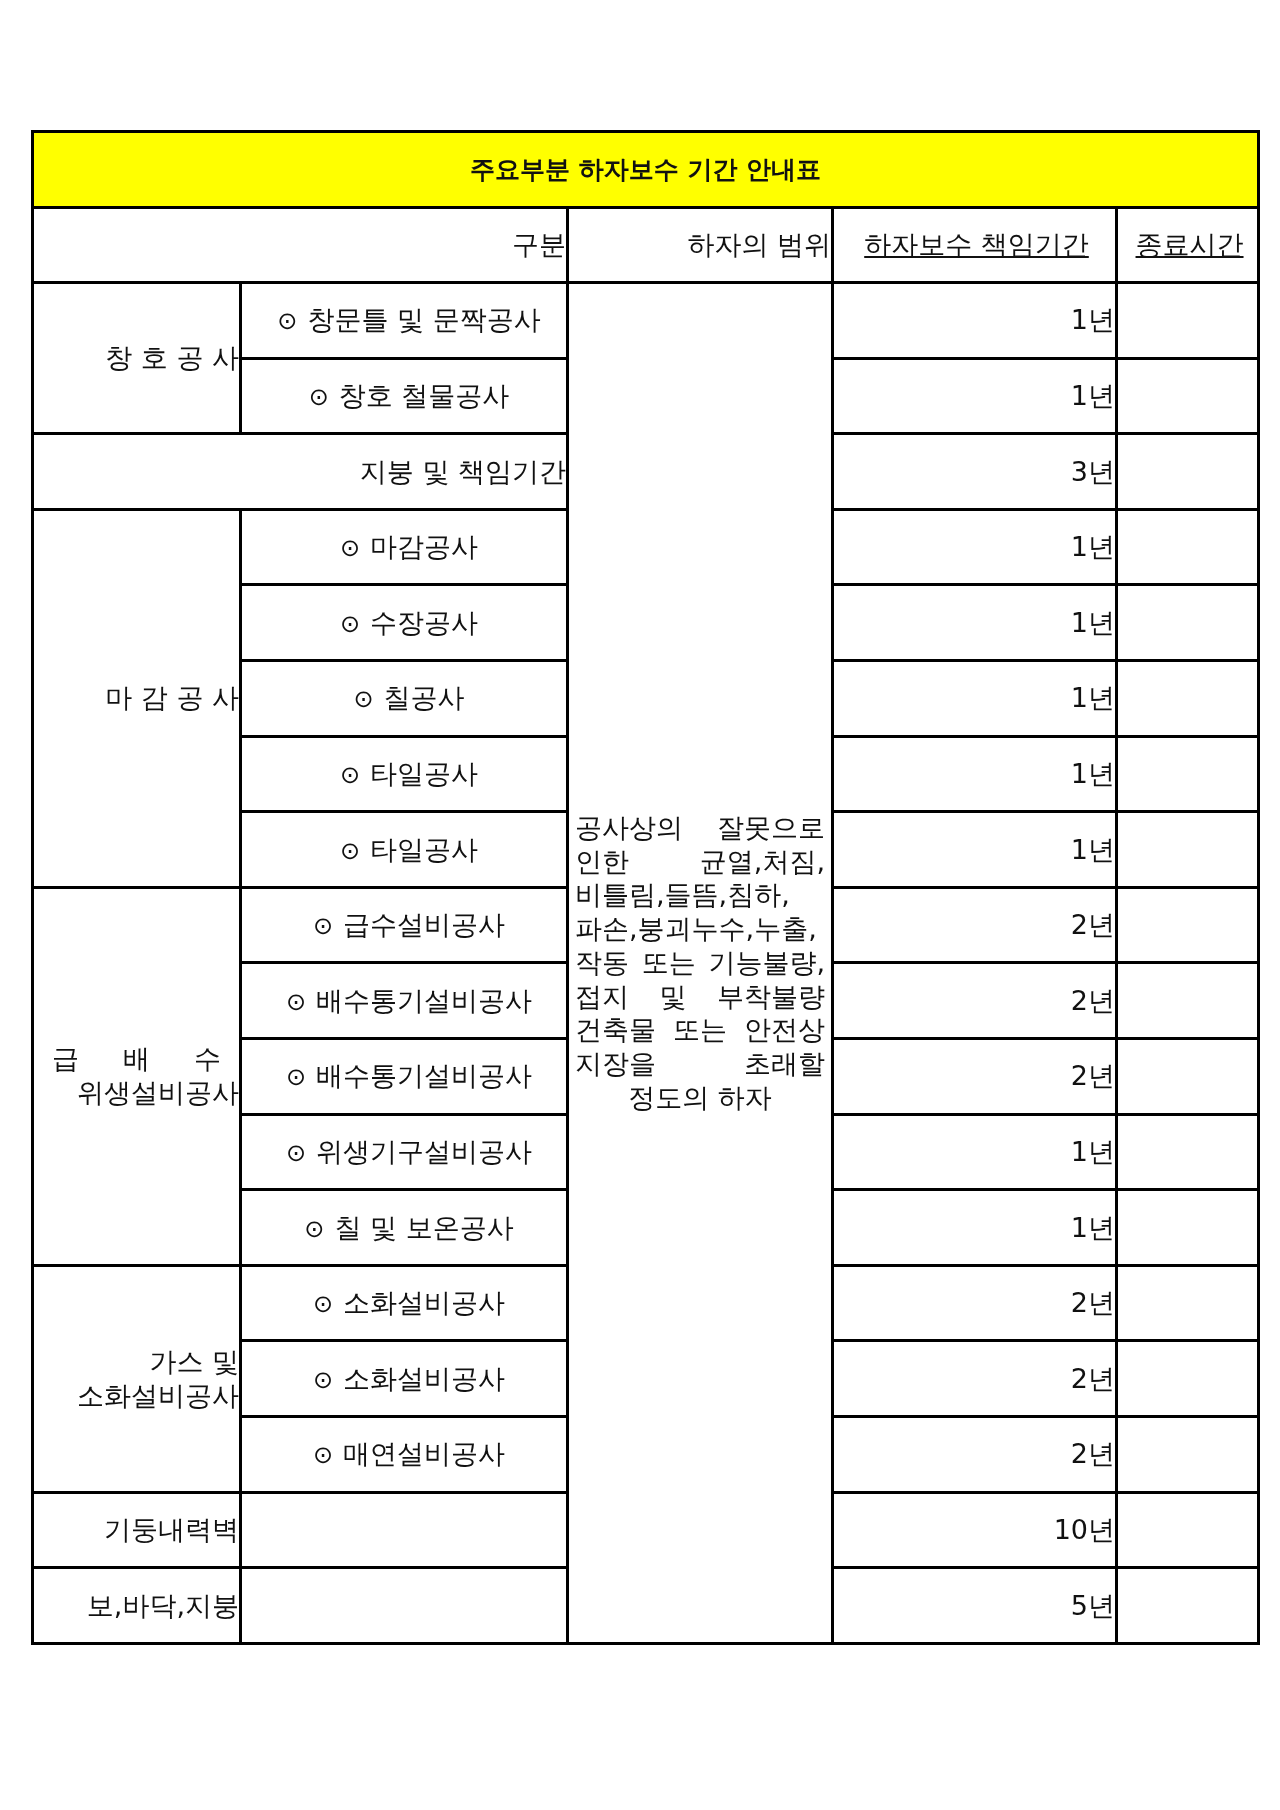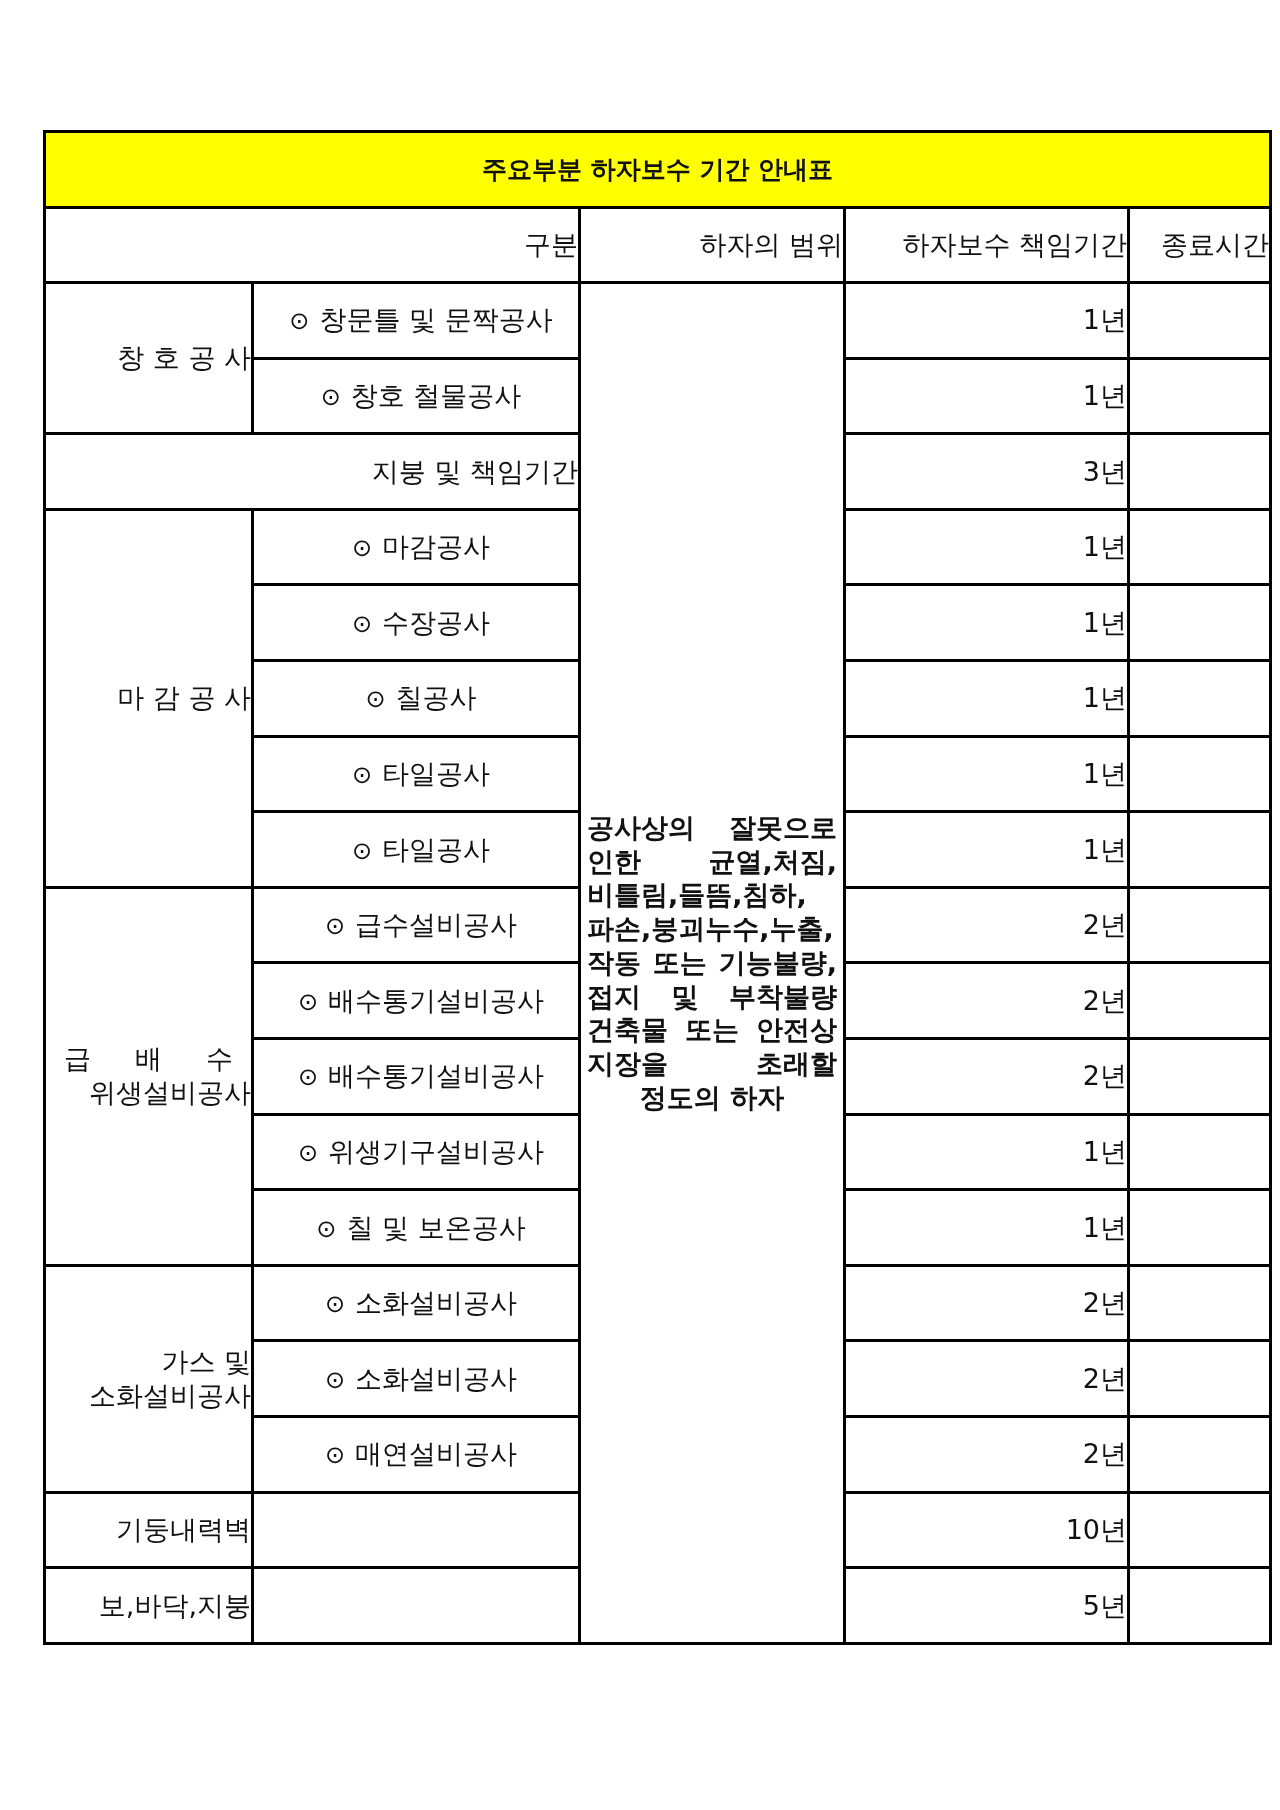--- a/index.html
+++ b/index.html
@@ -1,34 +1,33 @@
 <!DOCTYPE html>
 <html><head>
 <meta charset="utf-8">
 <style>
   html, body { margin:0; padding:0; background:#ffffff; }
   body { width:1280px; height:1810px; position:relative; font-family:"DejaVu Sans","Liberation Sans",sans-serif; color:#111; }
   table.grid {
     position:absolute; left:31px; top:130px; width:1226px;
     border-collapse:collapse; table-layout:fixed;
     border:3px solid #000;
-    margin-left:12px;
   }
   table.grid td {
     border:3px solid #000; padding:0; font-size:27px; line-height:1.25;
     vertical-align:middle;
   }
   tr.title-row td { background:#ffff00; height:73px; text-align:center; font-weight:bold; font-size:25px; }
   tr.head-row td { height:72px; }
   tr.body-row td { height:72.6px; }
   .c { text-align:right; }
   .l { text-align:center; padding-left:10px !important; white-space:nowrap; }
-  .headl { text-align:right; padding-left:4px !important; white-space:nowrap; }
+  .headl { text-align:center; padding-left:4px !important; white-space:nowrap;text-decoration:underline; }
   .mark { display:inline-block; margin-right:10px; font-size:24px; }
-  .scope { text-align:justify; text-align-last:center; padding:16px 6px !important; font-size:28px; line-height:1.52; word-break:keep-all;font-weight:bold; }
+  .scope { text-align:justify; text-align-last:center; padding:16px 6px !important; font-size:28px; line-height:1.52; word-break:keep-all; }
   .spread { display:flex; justify-content:space-between; padding:0 18px; }
 </style>
 </head>
 <body>
 
 <table class="grid">
   <colgroup>
     <col style="width:208px">
       <col style="width:327px">
       <col style="width:265px">

